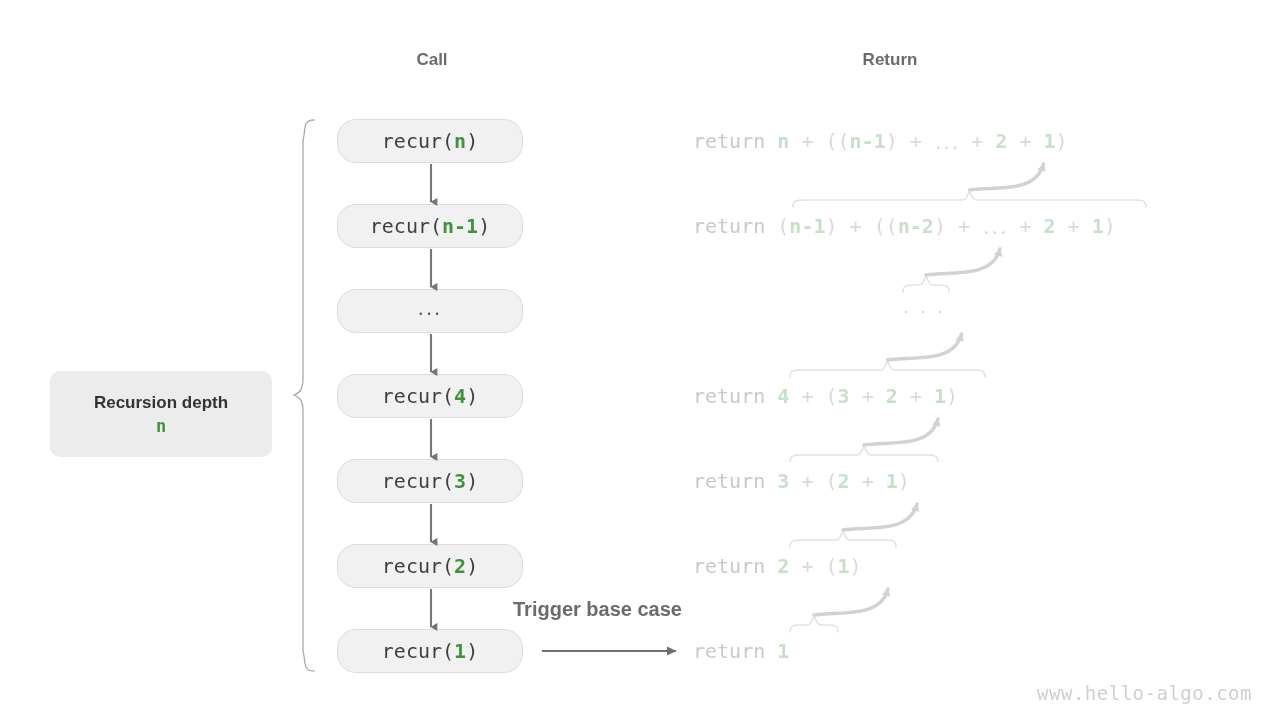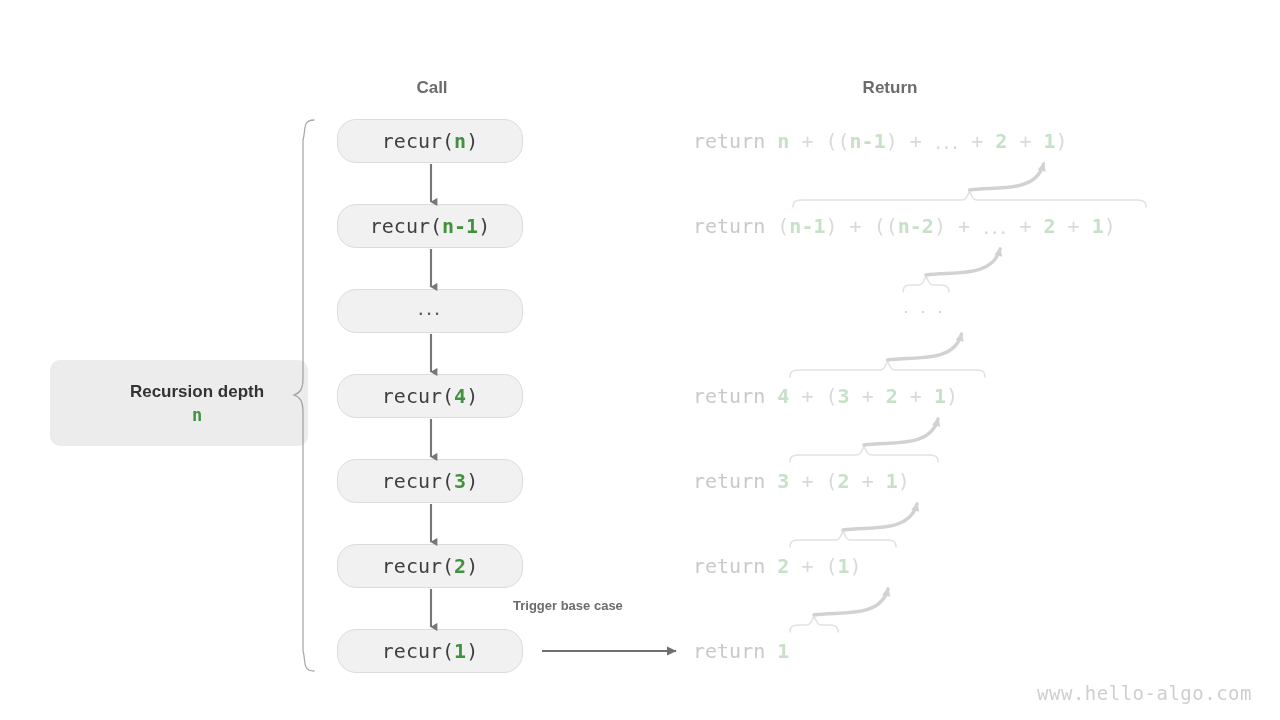--- a/index.html
+++ b/index.html
@@ -19,21 +19,20 @@
     inset: 0;
   }
   .col-header {
     position: absolute;
     font-family: "Liberation Sans", sans-serif;
     font-weight: bold;
     font-size: 17px;
     color: #6b6b6b;
     text-align: center;
     white-space: nowrap;
-    margin-top: 28px;
   }
   #header-call { left: 332px; top: 50px; width: 200px; }
   #header-return { left: 790px; top: 50px; width: 200px; }
 
   .call-box {
     position: absolute;
     left: 337px;
     width: 186px;
     height: 44px;
     box-sizing: border-box;
@@ -53,31 +52,30 @@
     font-family: "Liberation Sans", sans-serif;
     font-size: 22px;
     color: #5a5a5a;
     letter-spacing: 2px;
     padding-bottom: 6px;
   }
 
   .depth-card {
     position: absolute;
     left: 50px;
-    top: 360px;
+    top: 371px;
     width: 222px;
     height: 86px;
     background: #ececec;
     border-radius: 10px;
     display: flex;
     flex-direction: column;
     align-items: center;
     justify-content: center;
     gap: 7px;
-    padding-left: 36px;
   }
   .depth-title {
     font-family: "Liberation Sans", sans-serif;
     font-weight: bold;
     font-size: 17px;
     color: #333333;
     line-height: 1;
   }
   .depth-value {
     font-family: "DejaVu Sans Mono", "Liberation Mono", monospace;
@@ -116,21 +114,21 @@
     color: #cfcfcf;
     letter-spacing: 3px;
   }
 
   .trigger-label {
     position: absolute;
     left: 513px;
     top: 598px;
     font-family: "Liberation Sans", sans-serif;
     font-weight: bold;
-    font-size: 13px;
+    font-size: 20px;
     color: #6b6b6b;
     white-space: nowrap;
   }
 
   .watermark {
     position: absolute;
     right: 28px;
     bottom: 16px;
     font-family: "DejaVu Sans Mono", "Liberation Mono", monospace;
     font-size: 19px;

